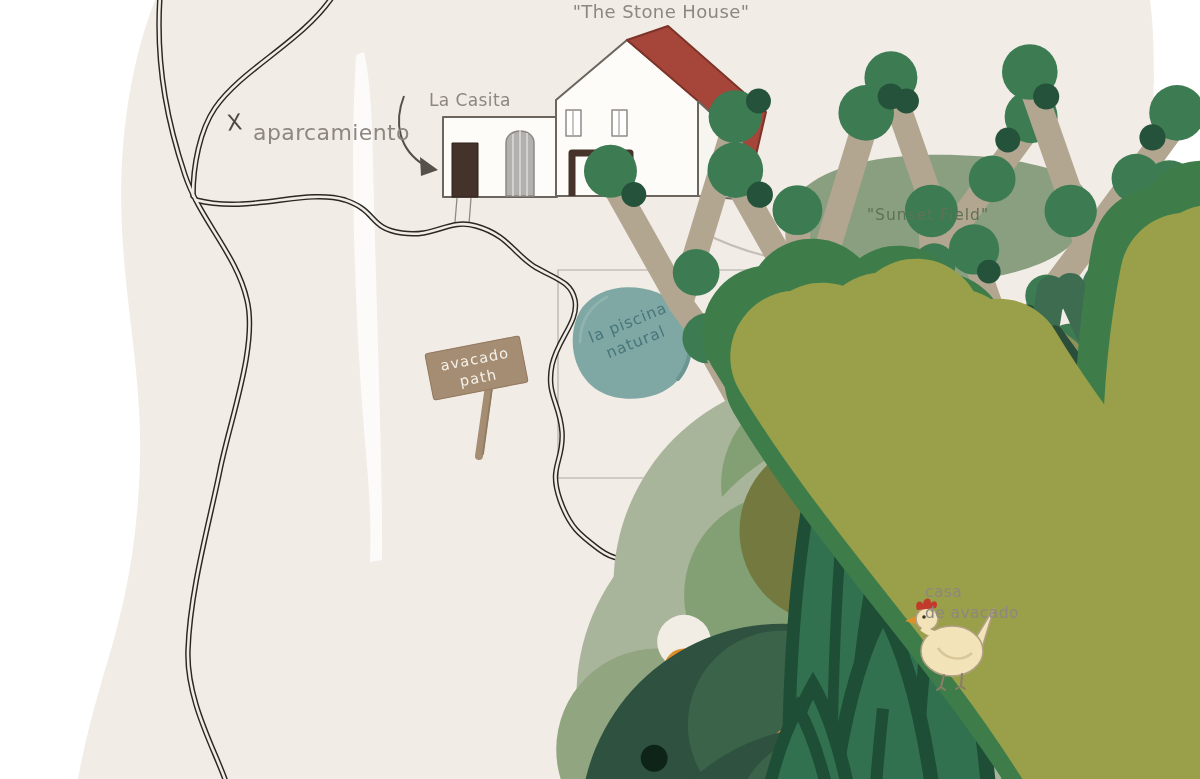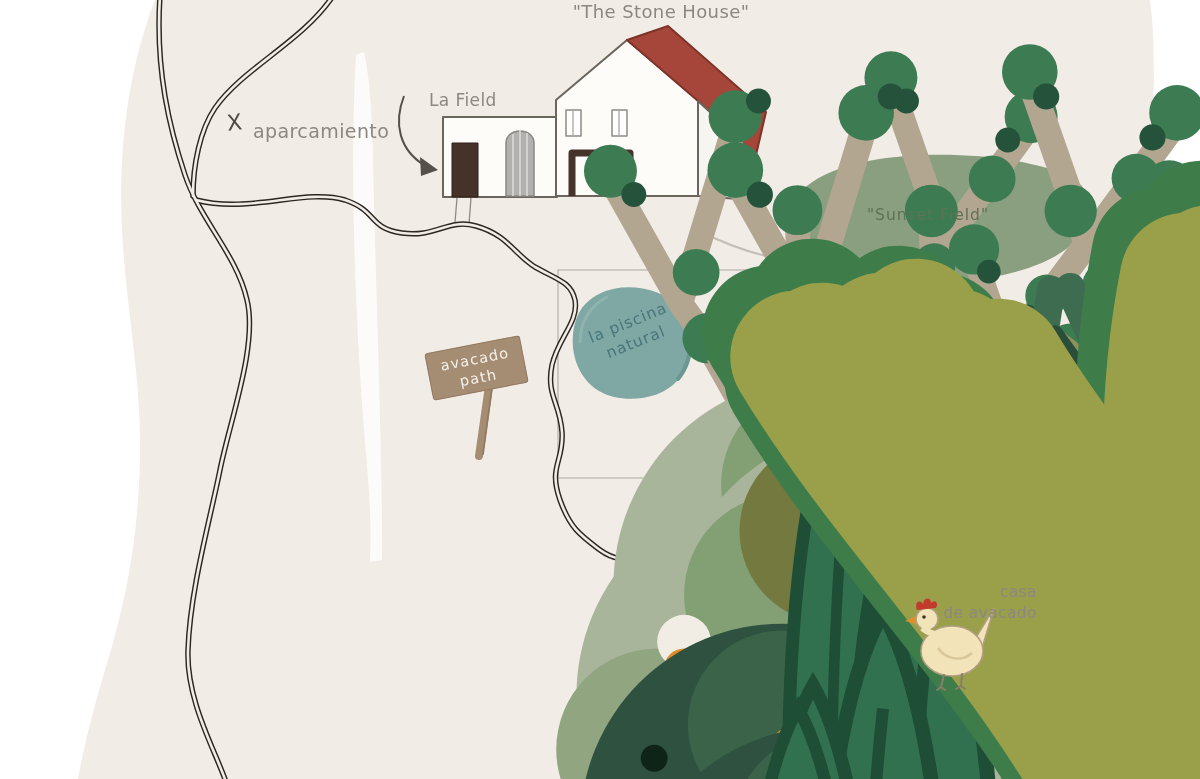--- a/index.html
+++ b/index.html
@@ -3,29 +3,29 @@
 <meta charset="utf-8">
 <style>
   html,body{margin:0;padding:0;background:#ffffff;}
   .stage{position:relative;width:1200px;height:779px;background:#f2ece6;overflow:hidden;
          font-family:"DejaVu Sans",sans-serif;}
   .art{position:absolute;left:0;top:0;}
   .lbl{position:absolute;color:#8d8780;letter-spacing:.4px;white-space:nowrap;}
   .lbl-stone{left:551px;top:1px;width:220px;text-align:center;font-size:18px;}
   .lbl-casita{left:429px;top:90px;font-size:17px;}
   .lbl-x{left:227px;top:110px;font-size:22px;color:#4f4a44;transform:rotate(-6deg);}
-  .lbl-aparc{left:253px;top:120px;font-size:19px;}
+  .lbl-aparc{left:253px;top:120px;font-size:22px;}
   .lbl-field{left:833px;top:206px;width:190px;text-align:center;font-size:15.5px;color:#5d7355;letter-spacing:1px;}
   .lbl-pool{left:566px;top:312px;width:132px;text-align:center;font-size:15.5px;color:#47767c;
             transform:rotate(-22deg);line-height:1.35;letter-spacing:1px;white-space:nowrap;}
   .sign{position:absolute;left:428px;top:344px;width:97px;height:48px;background:#a58d74;
         transform:rotate(-11deg);border-radius:3px;color:#f6f2ea;text-align:center;
         font-size:14.5px;line-height:1.3;padding-top:6px;box-sizing:border-box;letter-spacing:1.2px;
         box-shadow:0 0 0 1px #93795f inset;}
-  .lbl-pollos{left:925px;top:582px;width:112px;text-align:right;font-size:15.5px;line-height:1.35;}
+  .lbl-pollos{left:925px;top:582px;width:112px;text-align:left;font-size:15.5px;line-height:1.35;}
 </style>
 </head>
 <body>
 
 <div class="stage">
 
 <svg class="art" width="1200" height="779" viewBox="0 0 1200 779">
   <defs>
     <symbol id="sym-cypress" viewBox="0 0 24 84" overflow="visible">
       <path d="M12,2 C16,9 18,26 17.5,46 C17,60 15,70 12,76 C9,70 7,60 6.5,46 C6,26 8,9 12,2 Z" fill="#31714f" stroke="#1e4e36" stroke-width="1.2"></path>
@@ -382,21 +382,21 @@
     <path d="M944,675 L941,687 M937,690 L941,687 L945,690 M962,674 L961,686 M956,689 L961,686 L965,689" stroke="#8a7d68" stroke-width="2" fill="none" stroke-linecap="round"></path>
   </g>
 
   <g>
     <path d="M404,96 C393,124 400,150 424,165" stroke="#55504a" stroke-width="2" fill="none"></path>
     <polygon points="420,157 438,170 421,176" fill="#55504a"></polygon>
   </g>
 </svg>
 
 <div class="lbl lbl-stone">"The Stone House"</div>
-<div class="lbl lbl-casita">La Field</div>
+<div class="lbl lbl-casita">La Casita</div>
 <div class="lbl lbl-x">X</div>
 <div class="lbl lbl-aparc">aparcamiento</div>
 <div class="lbl lbl-field">"Sunset Field"</div>
 <div class="lbl lbl-pool">
   <div>la piscina</div>
   <div>natural</div>
 </div>
 <div class="sign">
   <div>avacado</div>
   <div>path</div>

